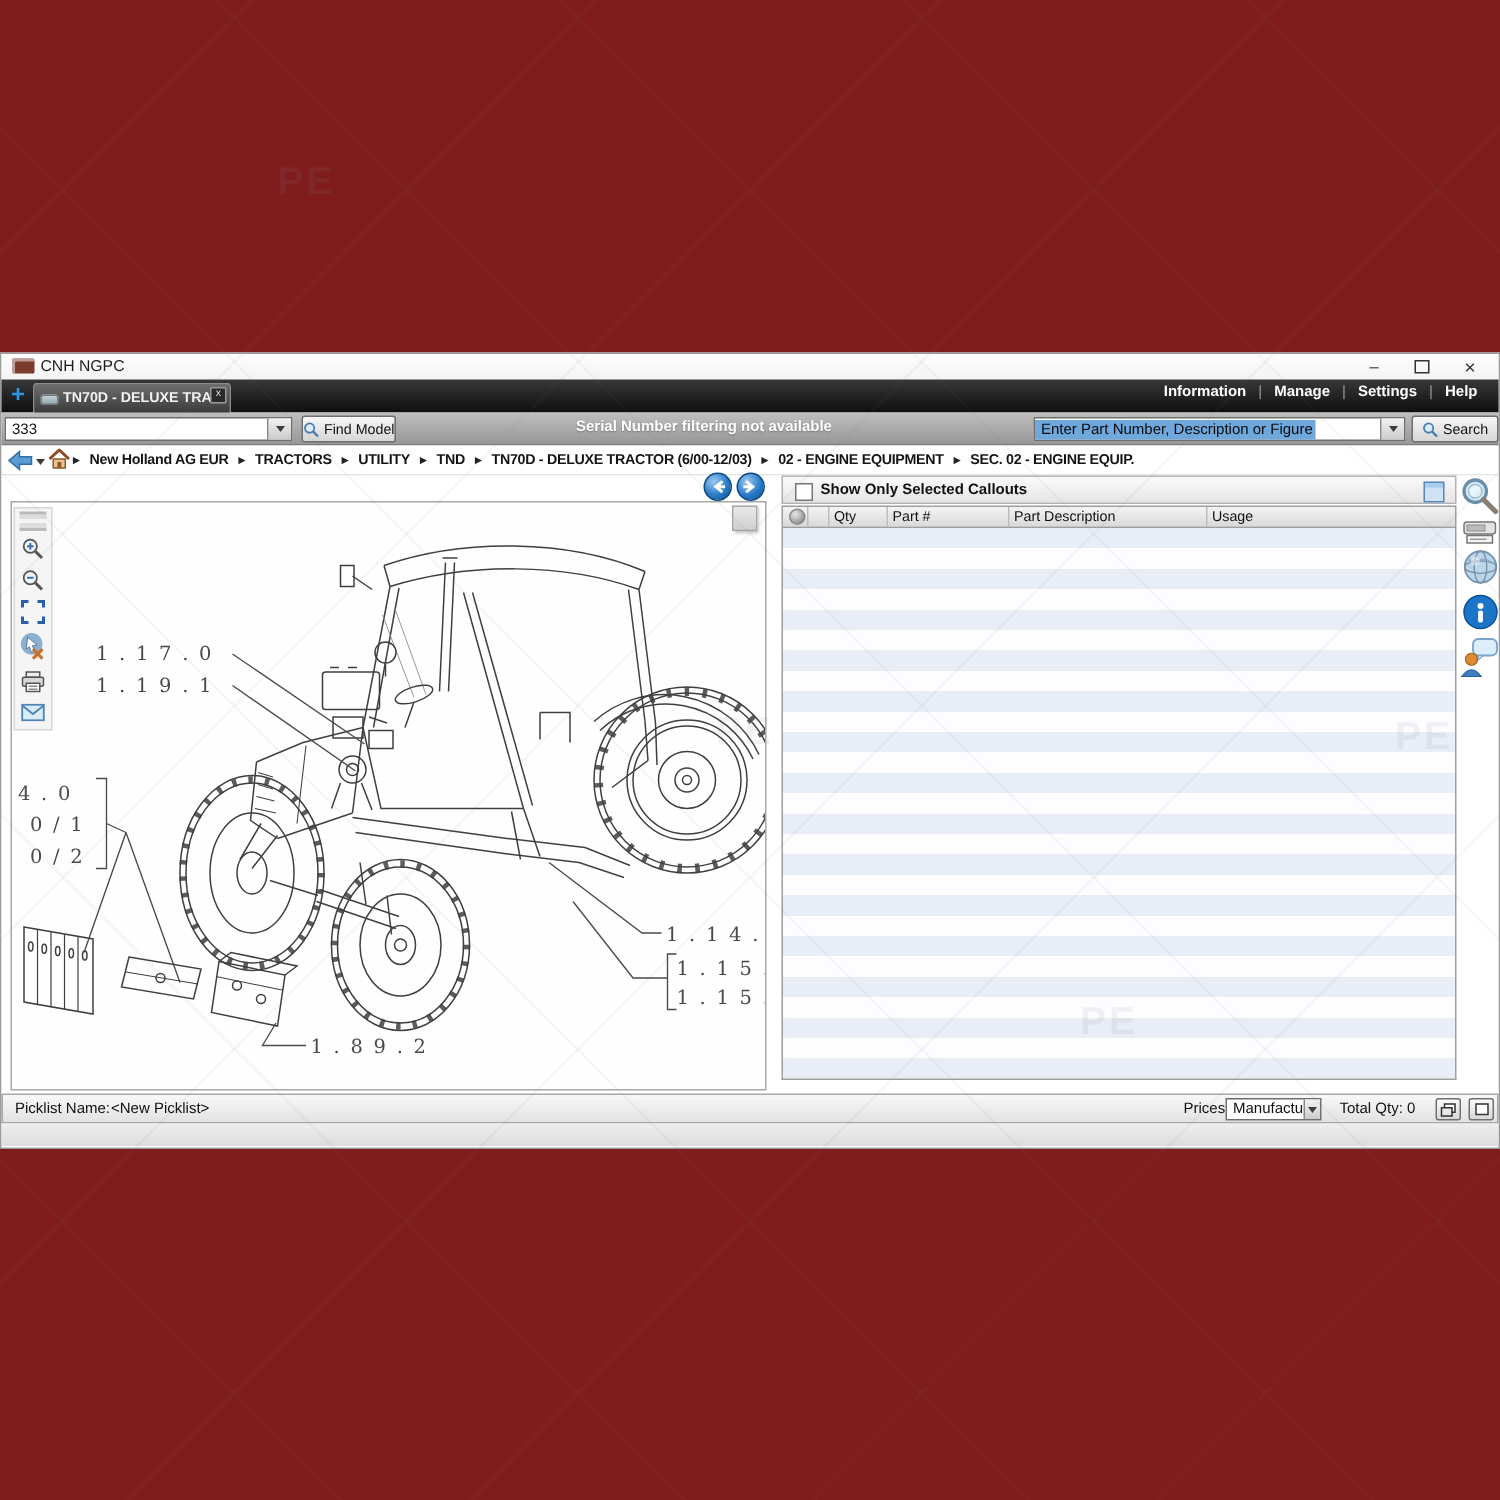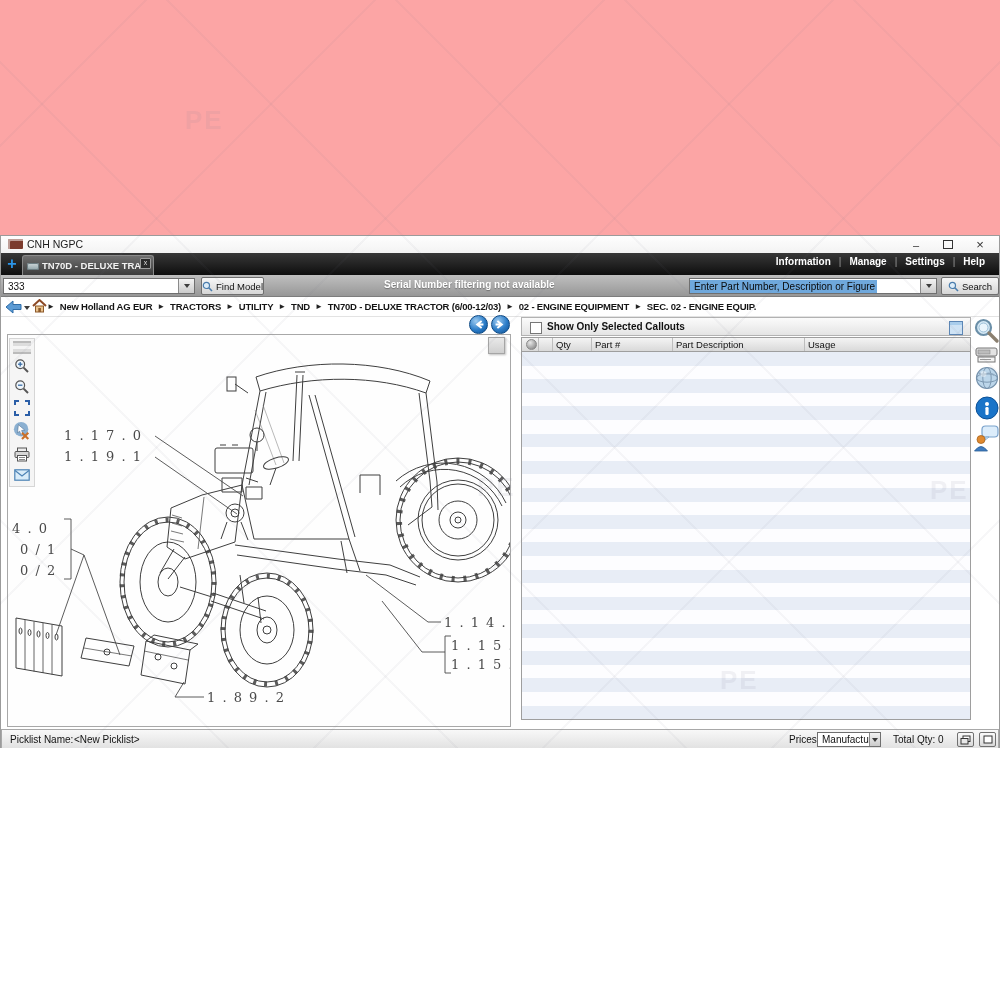--- a/index.html
+++ b/index.html
@@ -1,17 +1,17 @@
 <!DOCTYPE html>
 <html><head>
 <meta charset="utf-8">
 <style>
   html,body{margin:0;padding:0;background:#fff;}
   body{font-family:"Liberation Sans",sans-serif;}
-  #stage{position:relative;width:1000px;height:748px;background:#fca5a5;overflow:hidden;}
+  #stage{position:relative;width:1000px;height:1000px;background:#7f1d1d;overflow:hidden;}
   .abs{position:absolute;}
   
   #wm{position:absolute;inset:0;pointer-events:none;z-index:50;
       background:
         repeating-linear-gradient(45deg, transparent 0 160px, rgba(110,110,130,0.055) 160px 162px),
         repeating-linear-gradient(-45deg, transparent 0 160px, rgba(110,110,130,0.055) 160px 162px);}
   .wm-t{position:absolute;font-size:26px;font-weight:bold;color:rgba(130,130,145,0.10);letter-spacing:2px;}
   
   #win{position:absolute;left:0;top:235px;width:998px;height:529px;border:1px solid #9b9b9b;background:#fff;}
   #titlebar{position:absolute;left:0;top:0;width:100%;height:17px;background:linear-gradient(#fefefe,#f3f3f3);}

